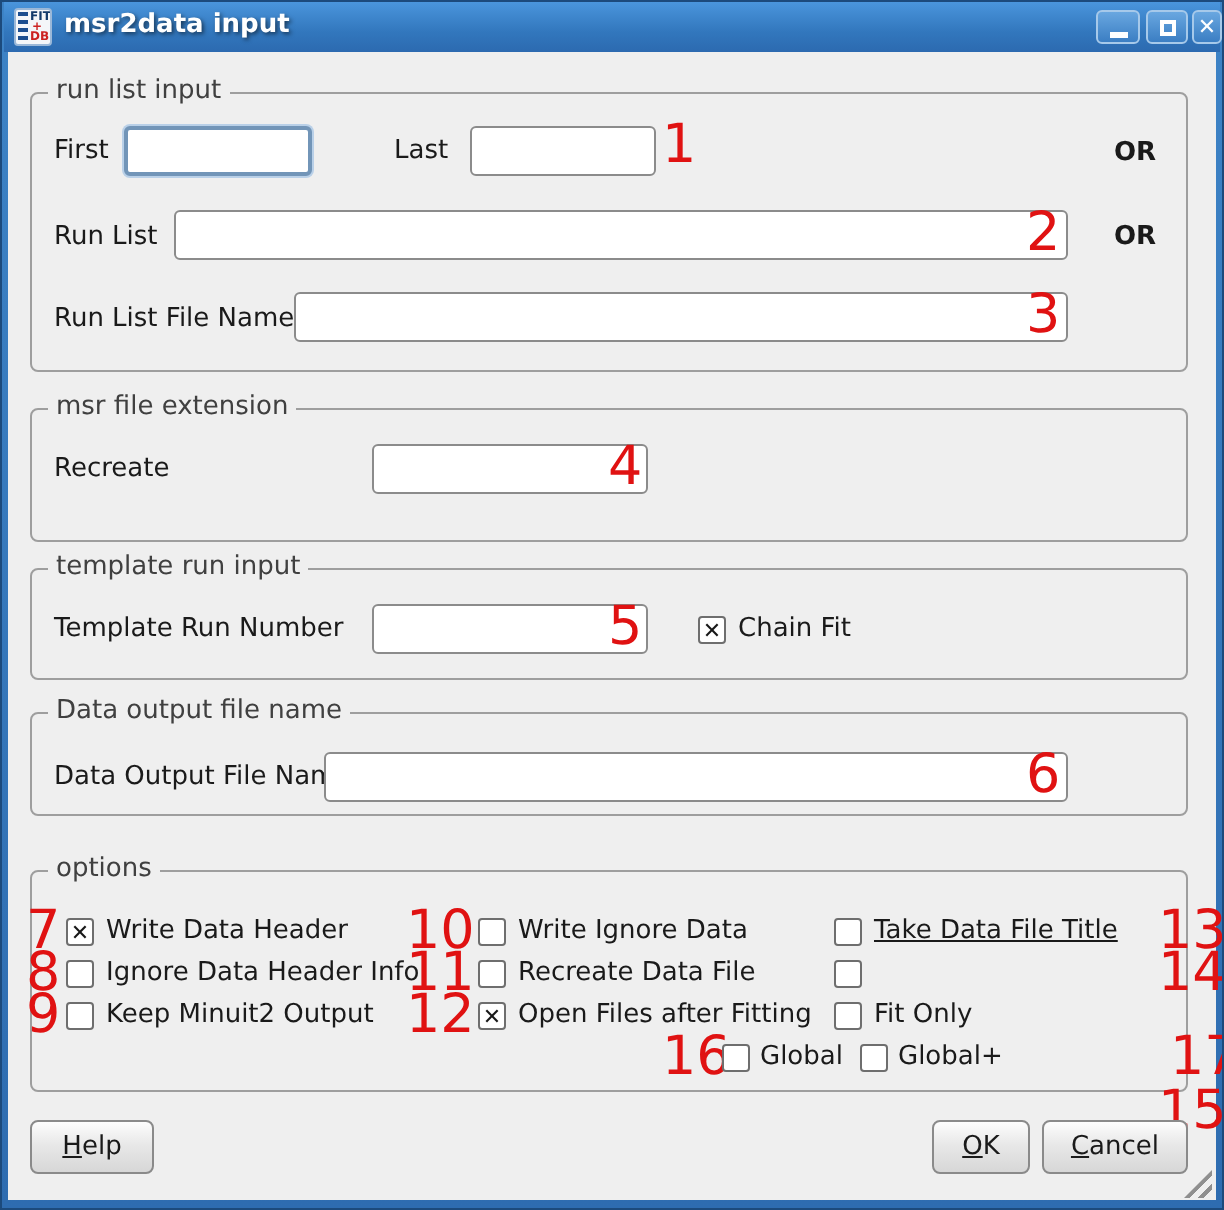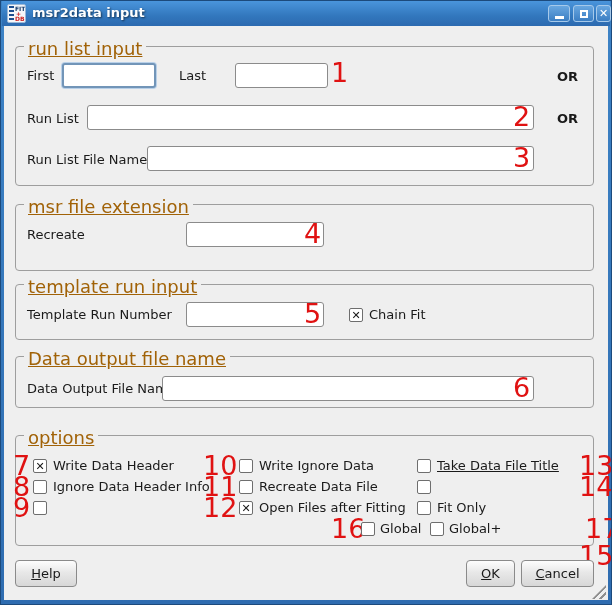--- a/index.html
+++ b/index.html
@@ -43,21 +43,21 @@
   .content{
     position:absolute;left:3px;top:25px;right:3px;bottom:4px;
     background:#efefef;
   }
   .grp{
     position:absolute;border:1px solid #9e9e9e;border-radius:4px;
     box-sizing:border-box;
   }
   .grp-title{
     position:absolute;top:-9px;left:8px;background:#efefef;
-    padding:0 4px;font-size:18px;color:#a16207;white-space:nowrap;text-decoration:underline;
+    padding:0 4px;font-size:13px;color:#404040;white-space:nowrap;
   }
   .lbl{position:absolute;white-space:nowrap;line-height:16px;}
   .or{position:absolute;font-weight:bold;white-space:nowrap;line-height:16px;}
   .tinput{
     position:absolute;background:#fff;border:1px solid #8b8b8b;
     border-radius:3px;box-sizing:border-box;height:25px;
     font:13px "DejaVu Sans","Liberation Sans",sans-serif;padding:0 4px;outline:none;
   }
   .tinput.focused{
     border:2px solid #7295b8;
@@ -111,21 +111,21 @@
     </div>
   </div>
 
   <div class="content"></div>
 
   <div class="grp" style="left:14px;top:45px;width:579px;height:140px;">
     <span class="grp-title">run list input</span>
   </div>
   <span class="lbl" style="left:26px;top:67px;">First</span>
   <input class="tinput focused" style="left: 61px; top: 62px; width: 94px;" value="">
-  <span class="lbl" style="left:178px;top:67px;text-align:center;">Last</span>
+  <span class="lbl" style="left:196px;top:67px;text-align:center;">Last</span>
   <input class="tinput" style="left: 234px; top: 62px; width: 93px;" value="">
   <span class="num" style="left:330px;top:57px;">1</span>
   <span class="or" style="left:556px;top:68px;">OR</span>
 
   <span class="lbl" style="left:26px;top:110px;">Run List</span>
   <input class="tinput" style="left: 86px; top: 104px; width: 447px;" value="">
   <span class="num" style="left:512px;top:101px;">2</span>
   <span class="or" style="left:556px;top:110px;">OR</span>
 
   <span class="lbl" style="left:26px;top:151px;">Run List File Name</span>
@@ -166,20 +166,21 @@
       <span class="x">✕</span>
     </span>
   <span class="lbl" style="left:52px;top:457px;">Write Data Header</span>
 
   <span class="num" style="left:12px;top:471px;">8</span>
   <span class="cb" style="left:32px;top:479px;"></span>
   <span class="lbl" style="left:52px;top:478px;">Ignore Data Header Info</span>
 
   <span class="num" style="left:12px;top:492px;">9</span>
   <span class="cb" style="left:32px;top:500px;"></span>
+  <span class="lbl" style="left:52px;top:499px;">Keep Minuit2 Output</span>
 
   <span class="num" style="left:202px;top:450px;">10</span>
   <span class="cb" style="left:238px;top:458px;"></span>
   <span class="lbl" style="left:258px;top:457px;">Write Ignore Data</span>
 
   <span class="num" style="left:202px;top:471px;">11</span>
   <span class="cb" style="left:238px;top:479px;"></span>
   <span class="lbl" style="left:258px;top:478px;">Recreate Data File</span>
 
   <span class="num" style="left:202px;top:492px;">12</span>

